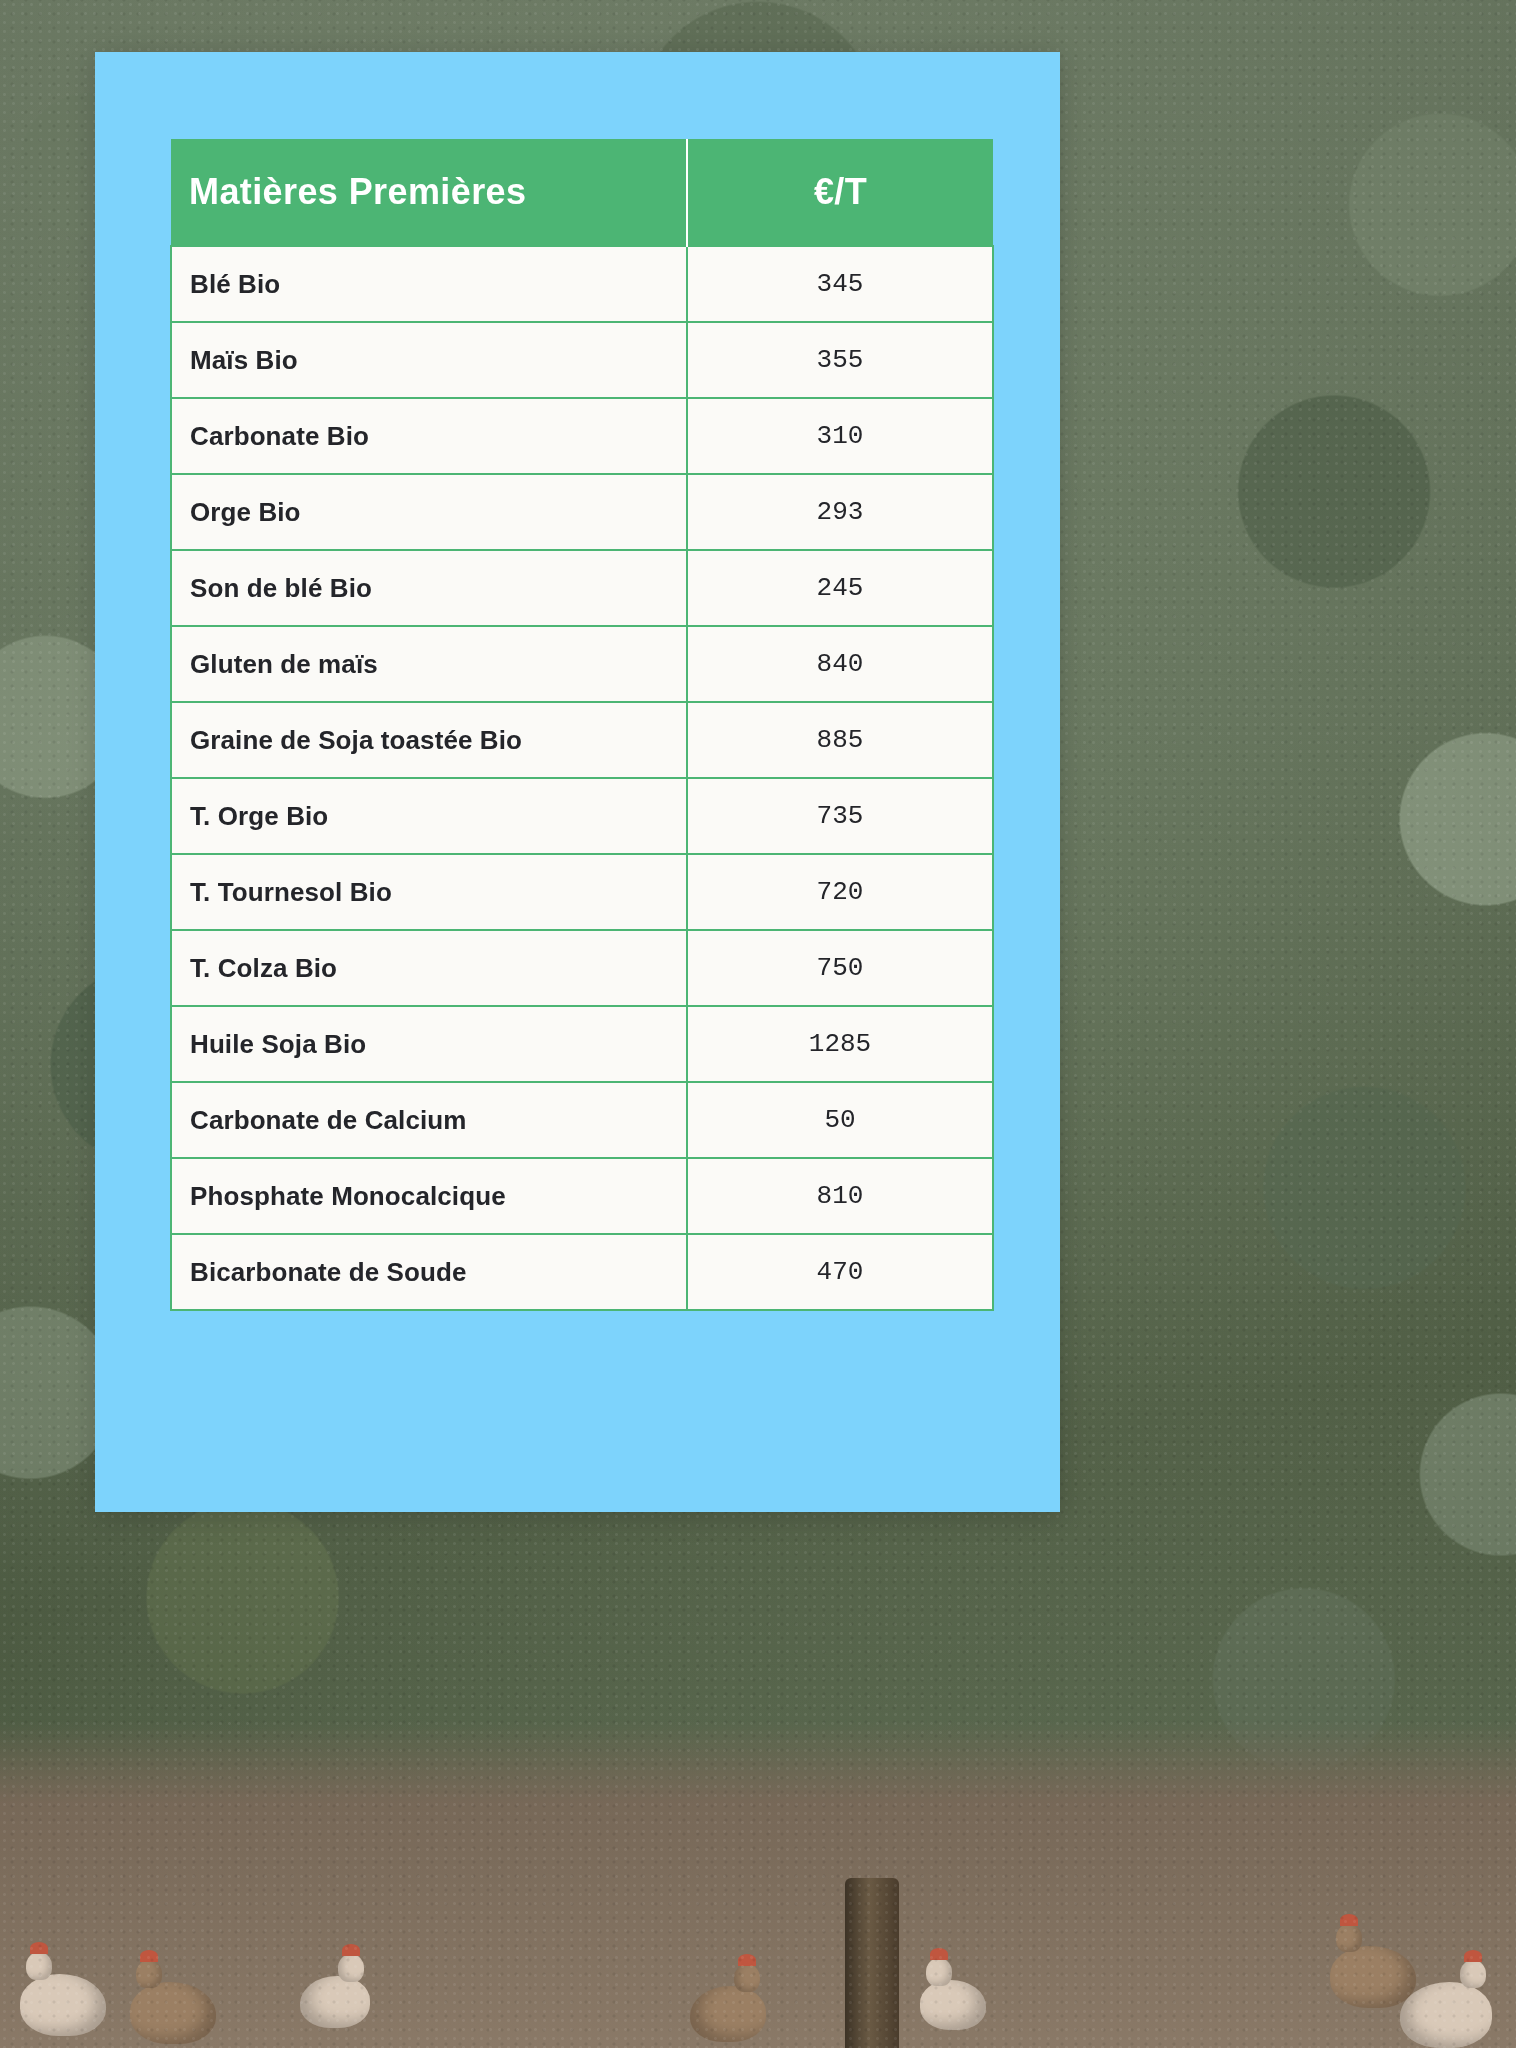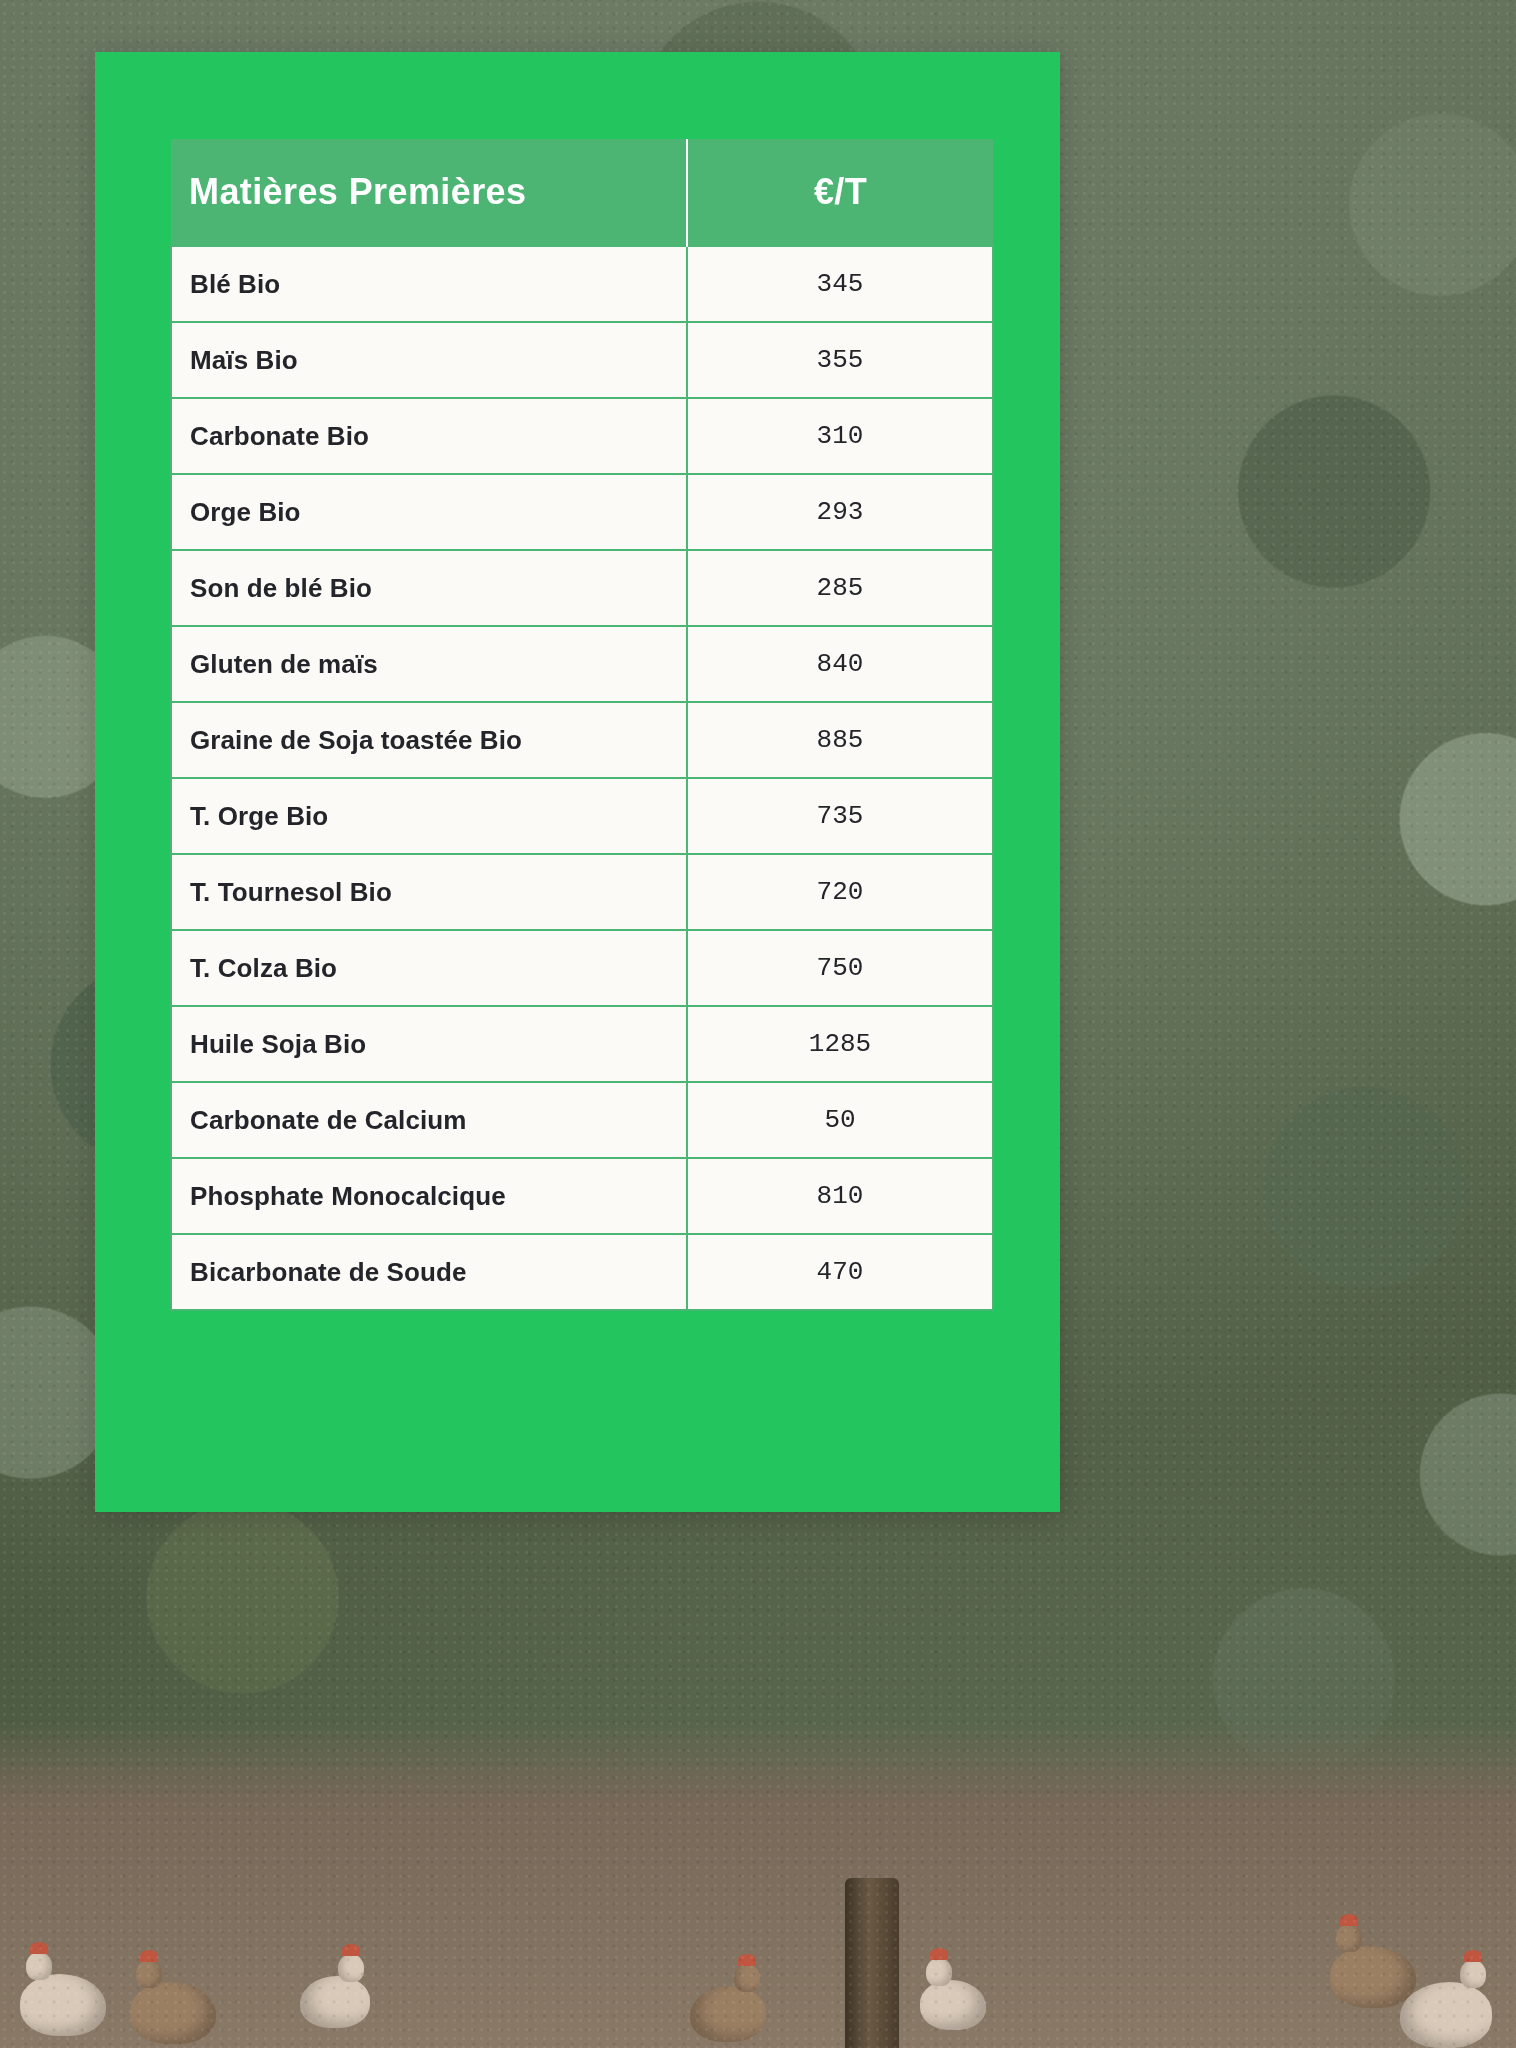--- a/index.html
+++ b/index.html
@@ -101,21 +101,21 @@
   .chicken.dark::before { background: #9b7f63; }
   .chicken.flip { transform: scaleX(-1); }
 
   
   #card {
     position: absolute;
     left: 95px;
     top: 52px;
     width: 965px;
     height: 1460px;
-    background: #22c55e;
+    background: #7dd3fc;
     box-shadow: 0 4px 26px rgba(0,0,0,0.18);
   }
 
   
   #price-table {
     position: absolute;
     left: 75px;
     top: 87px;
     width: 822px;
     border-collapse: collapse;
@@ -203,21 +203,21 @@
       <tr>
         <td class="td-name">Carbonate Bio</td>
         <td class="td-price">310</td>
       </tr>
       <tr>
         <td class="td-name">Orge Bio</td>
         <td class="td-price">293</td>
       </tr>
       <tr>
         <td class="td-name">Son de blé Bio</td>
-        <td class="td-price">285</td>
+        <td class="td-price">245</td>
       </tr>
       <tr>
         <td class="td-name">Gluten de maïs</td>
         <td class="td-price">840</td>
       </tr>
       <tr>
         <td class="td-name">Graine de Soja toastée Bio</td>
         <td class="td-price">885</td>
       </tr>
       <tr>

